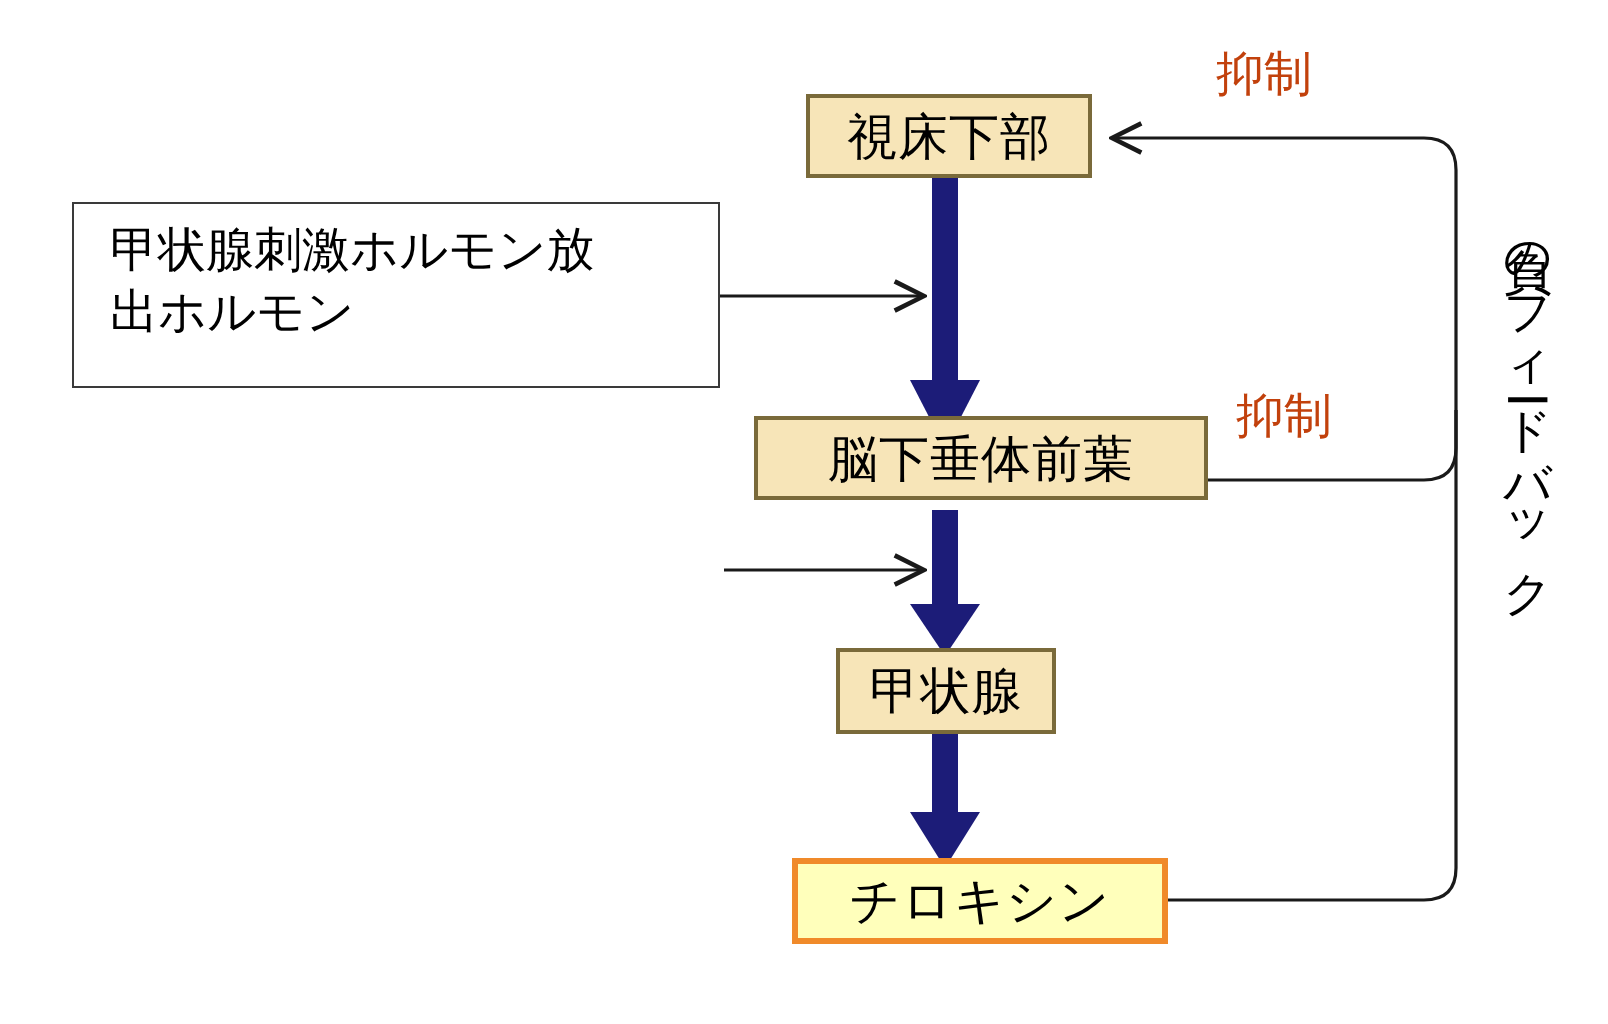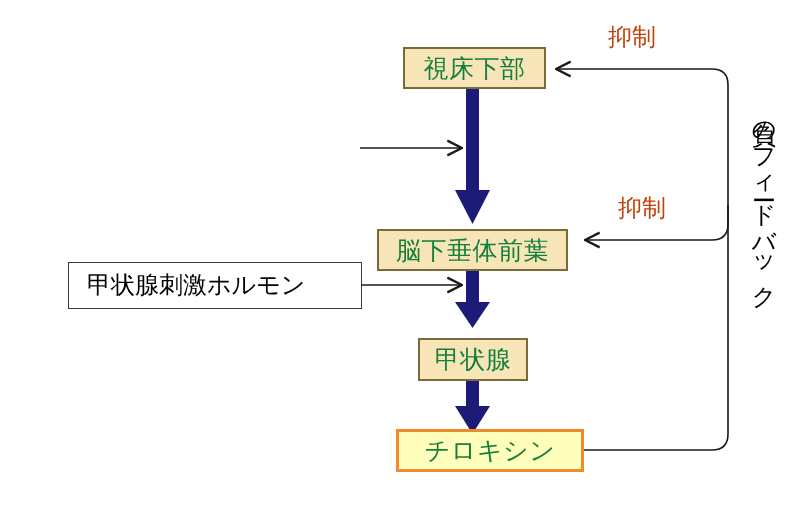--- a/index.html
+++ b/index.html
@@ -27,21 +27,21 @@
 
   
   .node {
     position: absolute;
     box-sizing: border-box;
     display: flex;
     align-items: center;
     justify-content: center;
     background: #f7e5b8;
     border: 2px solid #7a6a3a;
-    color: #15803d;
+    color: #000000;
     font-size: 25px;
     line-height: 1;
     letter-spacing: 0.5px;
     white-space: nowrap;
     z-index: 3;
   }
   .node.highlight {
     background: #ffffbb;
     border: 3px solid #f08a2a;
   }
@@ -113,36 +113,37 @@
 
     <path d="M 563 450 L 712 450 Q 728 450 728 434 L 728 85 Q 728 69 712 69 L 556 69" fill="none" stroke="#1a1a1a" stroke-width="1.6" marker-end="url(#thin-arrow-left)"></path>
 
     <path d="M 728 205 L 728 224 Q 728 240 712 240 L 585 240" fill="none" stroke="#1a1a1a" stroke-width="1.6" marker-end="url(#thin-arrow-left)"></path>
   </svg>
 
   <div class="node" style="left:403px; top:47px; width:143px; height:42px;">
     <span>視床下部</span>
   </div>
 
-  <div class="node" style="left:377px; top:229px; width:191px; height:42px;">
+  <div class="node" style="left:377px; top:208px; width:227px; height:42px;">
     <span>脳下垂体前葉</span>
   </div>
 
-  <div class="node" style="left:418px; top:324px; width:110px; height:43px;margin-top:14px;">
+  <div class="node" style="left:418px; top:324px; width:110px; height:43px;">
     <span>甲状腺</span>
   </div>
 
   <div class="node highlight" style="left:396px; top:429px; width:188px; height:43px;">
     <span>チロキシン</span>
   </div>
 
+  <div class="hormone-box" style="left:36px; top:101px; width:324px; height:93px;">
+    <div>甲状腺刺激ホルモン放</div>
+    <div>出ホルモン</div>
+  </div>
 
-  <div class="hormone-box" style="left:68px; top:262px; width:294px; height:47px; display:flex; align-items:center;">
-    <span>甲状腺刺激ホルモン</span>
-  </div>
 
   <div class="free-label" style="left:608px; top:25px;">
     <span>抑制</span>
   </div>
 
   <div class="free-label" style="left:618px; top:196px;">
     <span>抑制</span>
   </div>
 
   <div class="vertical-label" style="left:750px; top:105px;">

